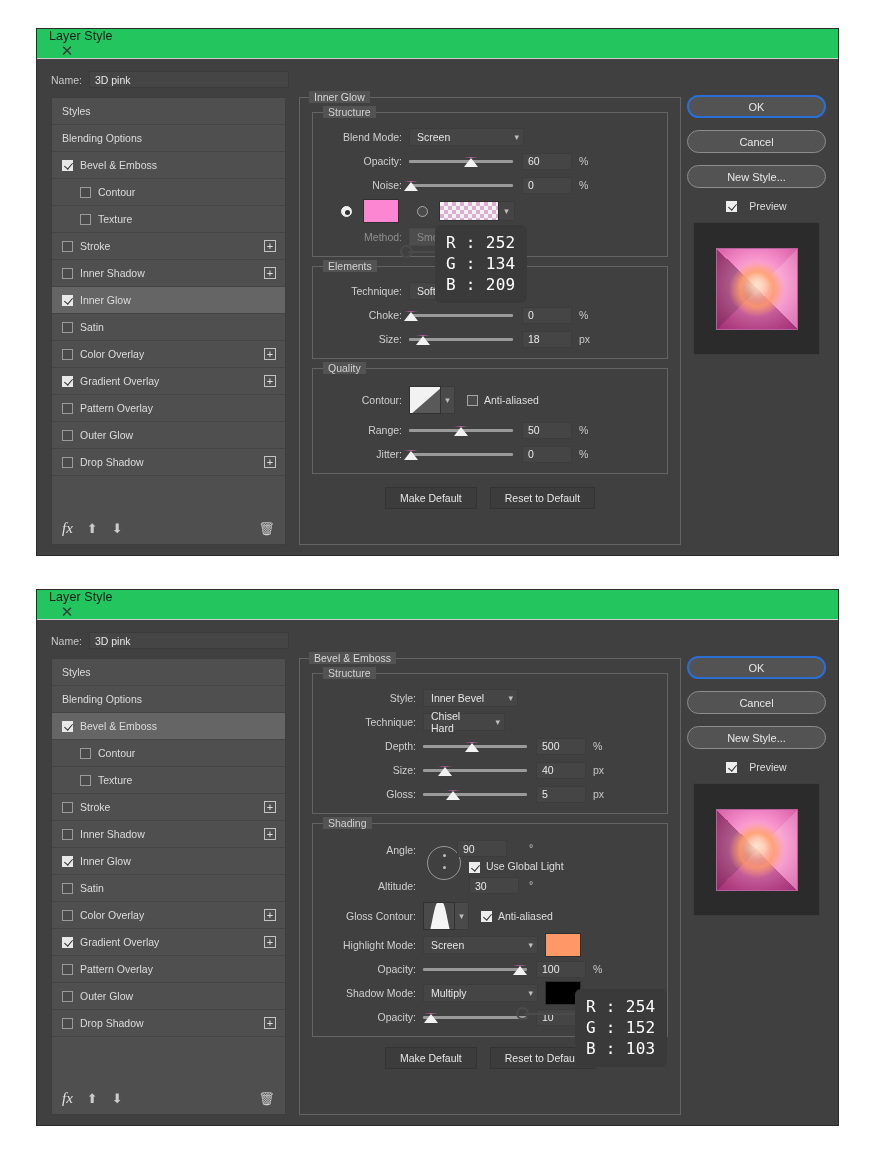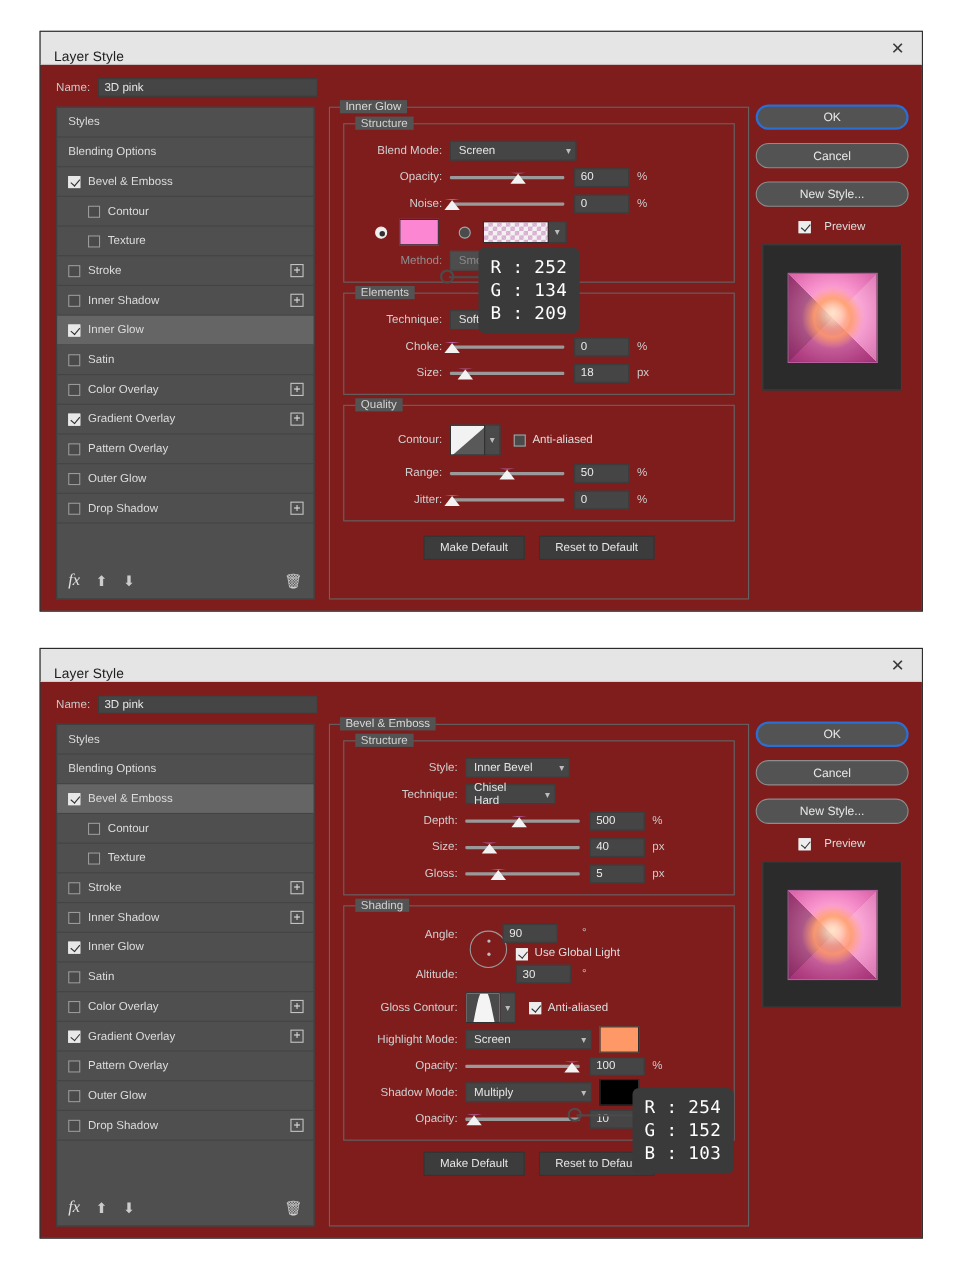--- a/index.html
+++ b/index.html
@@ -13,43 +13,44 @@
 
   
   .dialog {
     position: absolute;
     background: #535353;
     border: 1px solid #2b2b2b;
     box-shadow: 0 0 0 1px #8c8c8c inset;
   }
   .titlebar {
     height: 30px;
-    background: #e5e5e5;
+    background: #22c55e;
     border-bottom: 1px solid #cfcfcf;
     display: flex;
-    align-items: flex-end;
+    align-items: flex-start;
     justify-content: space-between;
     padding: 0 4px 0 12px;
+    flex-direction: column;
   }
   .titlebar .title {
     font-size: 12.5px;
     color: #1d1d1d;
     letter-spacing: .1px;
   }
   .close-btn {
     width: 36px; height: 28px;
     display: flex; align-items: center; justify-content: center;
     color: #3a3a3a;
     font-size: 15px;
     line-height: 1;
   }
   .dialog-body {
     position: relative;
     padding: 0;
-    background: #7f1d1d;
+    background: #404040;
     height: calc(100% - 30px);
   }
 
   
   .name-row {
     position: absolute;
     left: 14px; top: 12px;
     display: flex; align-items: center;
     gap: 7px;
   }

